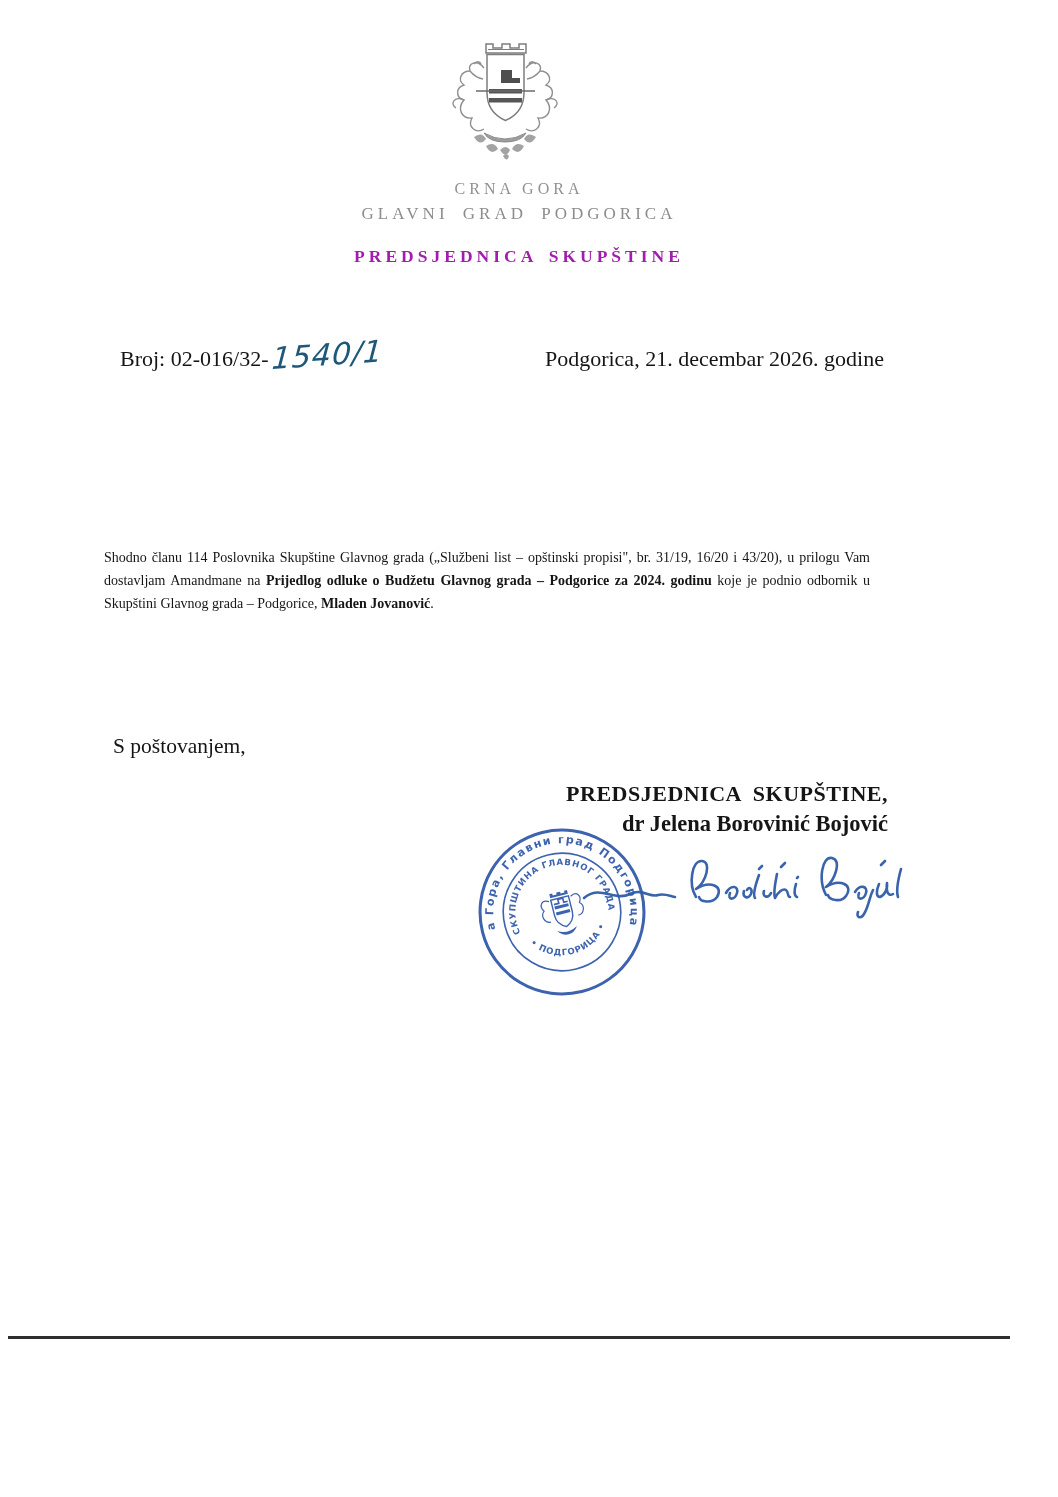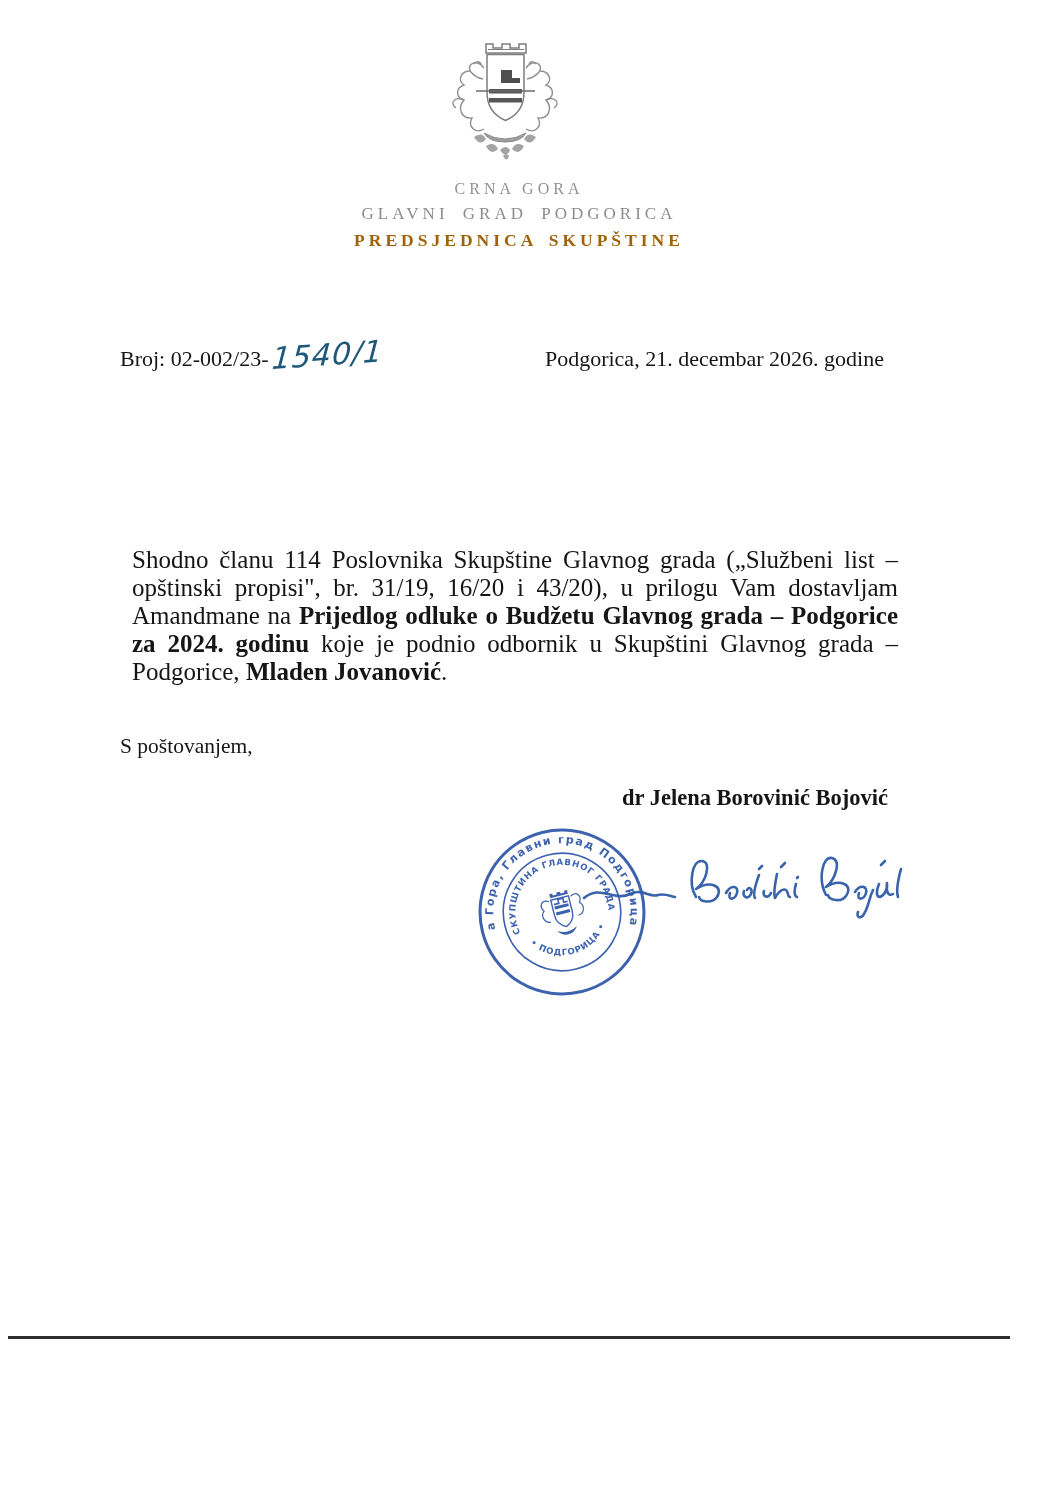--- a/index.html
+++ b/index.html
@@ -19,21 +19,21 @@
   .letterhead {
     position: absolute;
     top: 38px; left: 0;
     width: 1010px;
     text-align: center;
   }
   .emblem { display: inline-block; }
   .lh-line { letter-spacing: 4px; font-family: "Liberation Serif", serif; padding-left: 28px; }
   .lh-country { margin-top: 12px; font-size: 16px; color: #919191; }
   .lh-city    { margin-top: 6px;  font-size: 17px; color: #8c8c8c; word-spacing: 6px; }
-  .lh-office  { margin-top: 6px;  font-size: 17.5px; color: #a16207; font-weight: bold; word-spacing: 4px; }
+  .lh-office  { margin-top: 22px;  font-size: 17.5px; color: #a21caf; font-weight: bold; word-spacing: 4px; }
 
   
   .ref-row {
     position: absolute;
     top: 346px; left: 120px;
     width: 764px;
     display: flex;
     justify-content: space-between;
     align-items: baseline;
     font-size: 22px;
@@ -50,29 +50,29 @@
     margin-left: 3px;
     letter-spacing: 1px;
     line-height: 0;
     position: relative; top: 3px;
   }
   .ref-right { white-space: nowrap; }
 
   
   .body-par {
     position: absolute;
-    top: 546px; left: 132px;
+    top: 546px; left: 104px;
     width: 766px;
-    font-size: 25px;
-    line-height: 28px;
+    font-size: 14px;
+    line-height: 23px;
     text-align: justify;
   }
   .closing {
     position: absolute;
-    top: 734px; left: 120px;
+    top: 734px; left: 113px;
     font-size: 21.5px;
   }
 
   
   .sig-block {
     position: absolute;
     top: 781px; left: 420px;
     width: 468px;
     text-align: right;
     font-weight: bold;
@@ -153,30 +153,31 @@
         </g>
       </g>
     </svg>
     <div class="lh-line lh-country">CRNA GORA</div>
     <div class="lh-line lh-city">GLAVNI GRAD PODGORICA</div>
     <div class="lh-line lh-office">PREDSJEDNICA SKUPŠTINE</div>
   </div>
 
   <div class="ref-row">
     <div class="ref-left">
-      <span>Broj: 02-002/23-</span><span class="handwritten">1540/1</span>
+      <span>Broj: 02-016/32-</span><span class="handwritten">1540/1</span>
     </div>
     <div class="ref-right">Podgorica, 21. decembar 2026. godine</div>
   </div>
 
   <p class="body-par"><span>Shodno članu 114 Poslovnika Skupštine Glavnog grada („Službeni list – opštinski propisi", br. 31/19, 16/20 i 43/20), u prilogu Vam dostavljam Amandmane na </span><span style="font-weight: bold;">Prijedlog odluke o Budžetu Glavnog grada – Podgorice za 2024. godinu</span><span> koje je podnio odbornik u Skupštini Glavnog grada – Podgorice, </span><span style="font-weight: bold;">Mladen Jovanović</span><span>.</span></p>
 
   <div class="closing">S poštovanjem,</div>
 
   <div class="sig-block">
+    <div class="sig-title">PREDSJEDNICA  SKUPŠTINE,</div>
     <div class="sig-name">dr Jelena Borovinić Bojović</div>
   </div>
 
   <svg class="stamp" width="172" height="172" viewBox="0 0 170 170" aria-hidden="true">
     <g stroke="#2d55a8" fill="none">
       <circle cx="85" cy="85" r="81" stroke-width="3"></circle>
       <circle cx="85" cy="85" r="58" stroke-width="1.6"></circle>
 
       <path id="stamp-outer-arc" d="M17,85 A68,68 0 1 1 153,85 A68,68 0 1 1 17,85" stroke="none"></path>
       <path id="stamp-inner-top-arc" d="M40,94 A46,46 0 1 1 130,94" stroke="none"></path>

